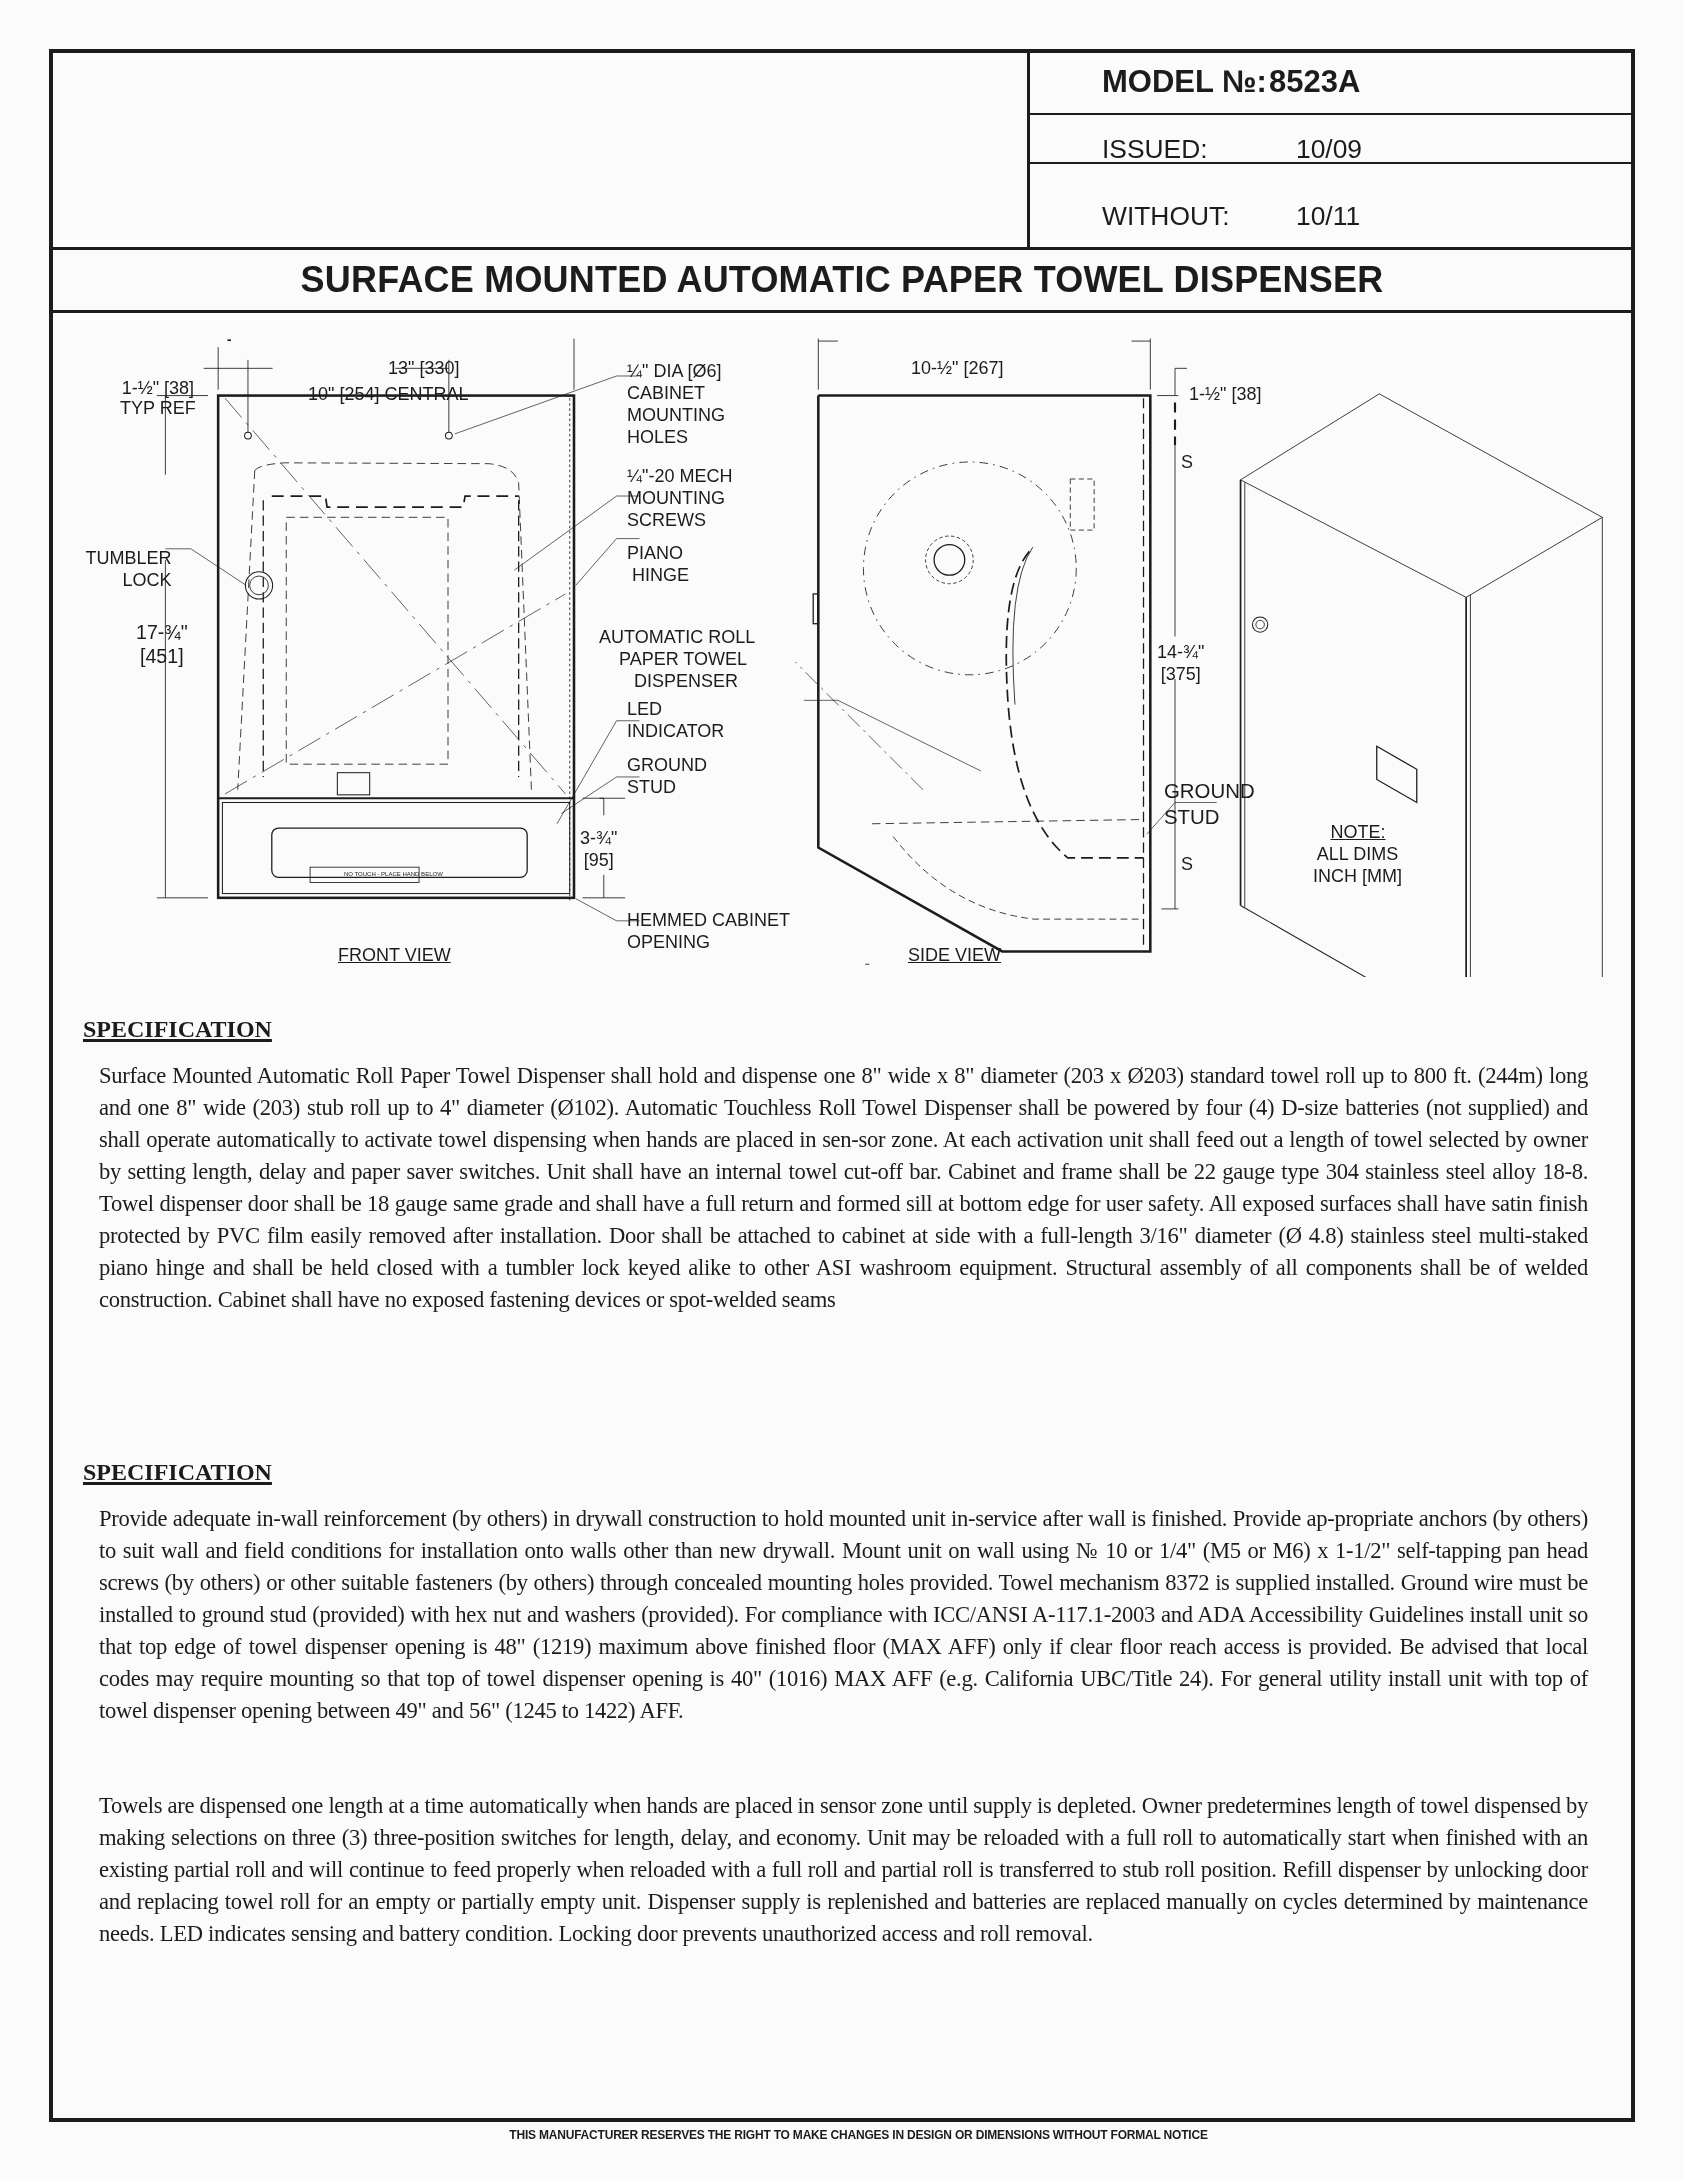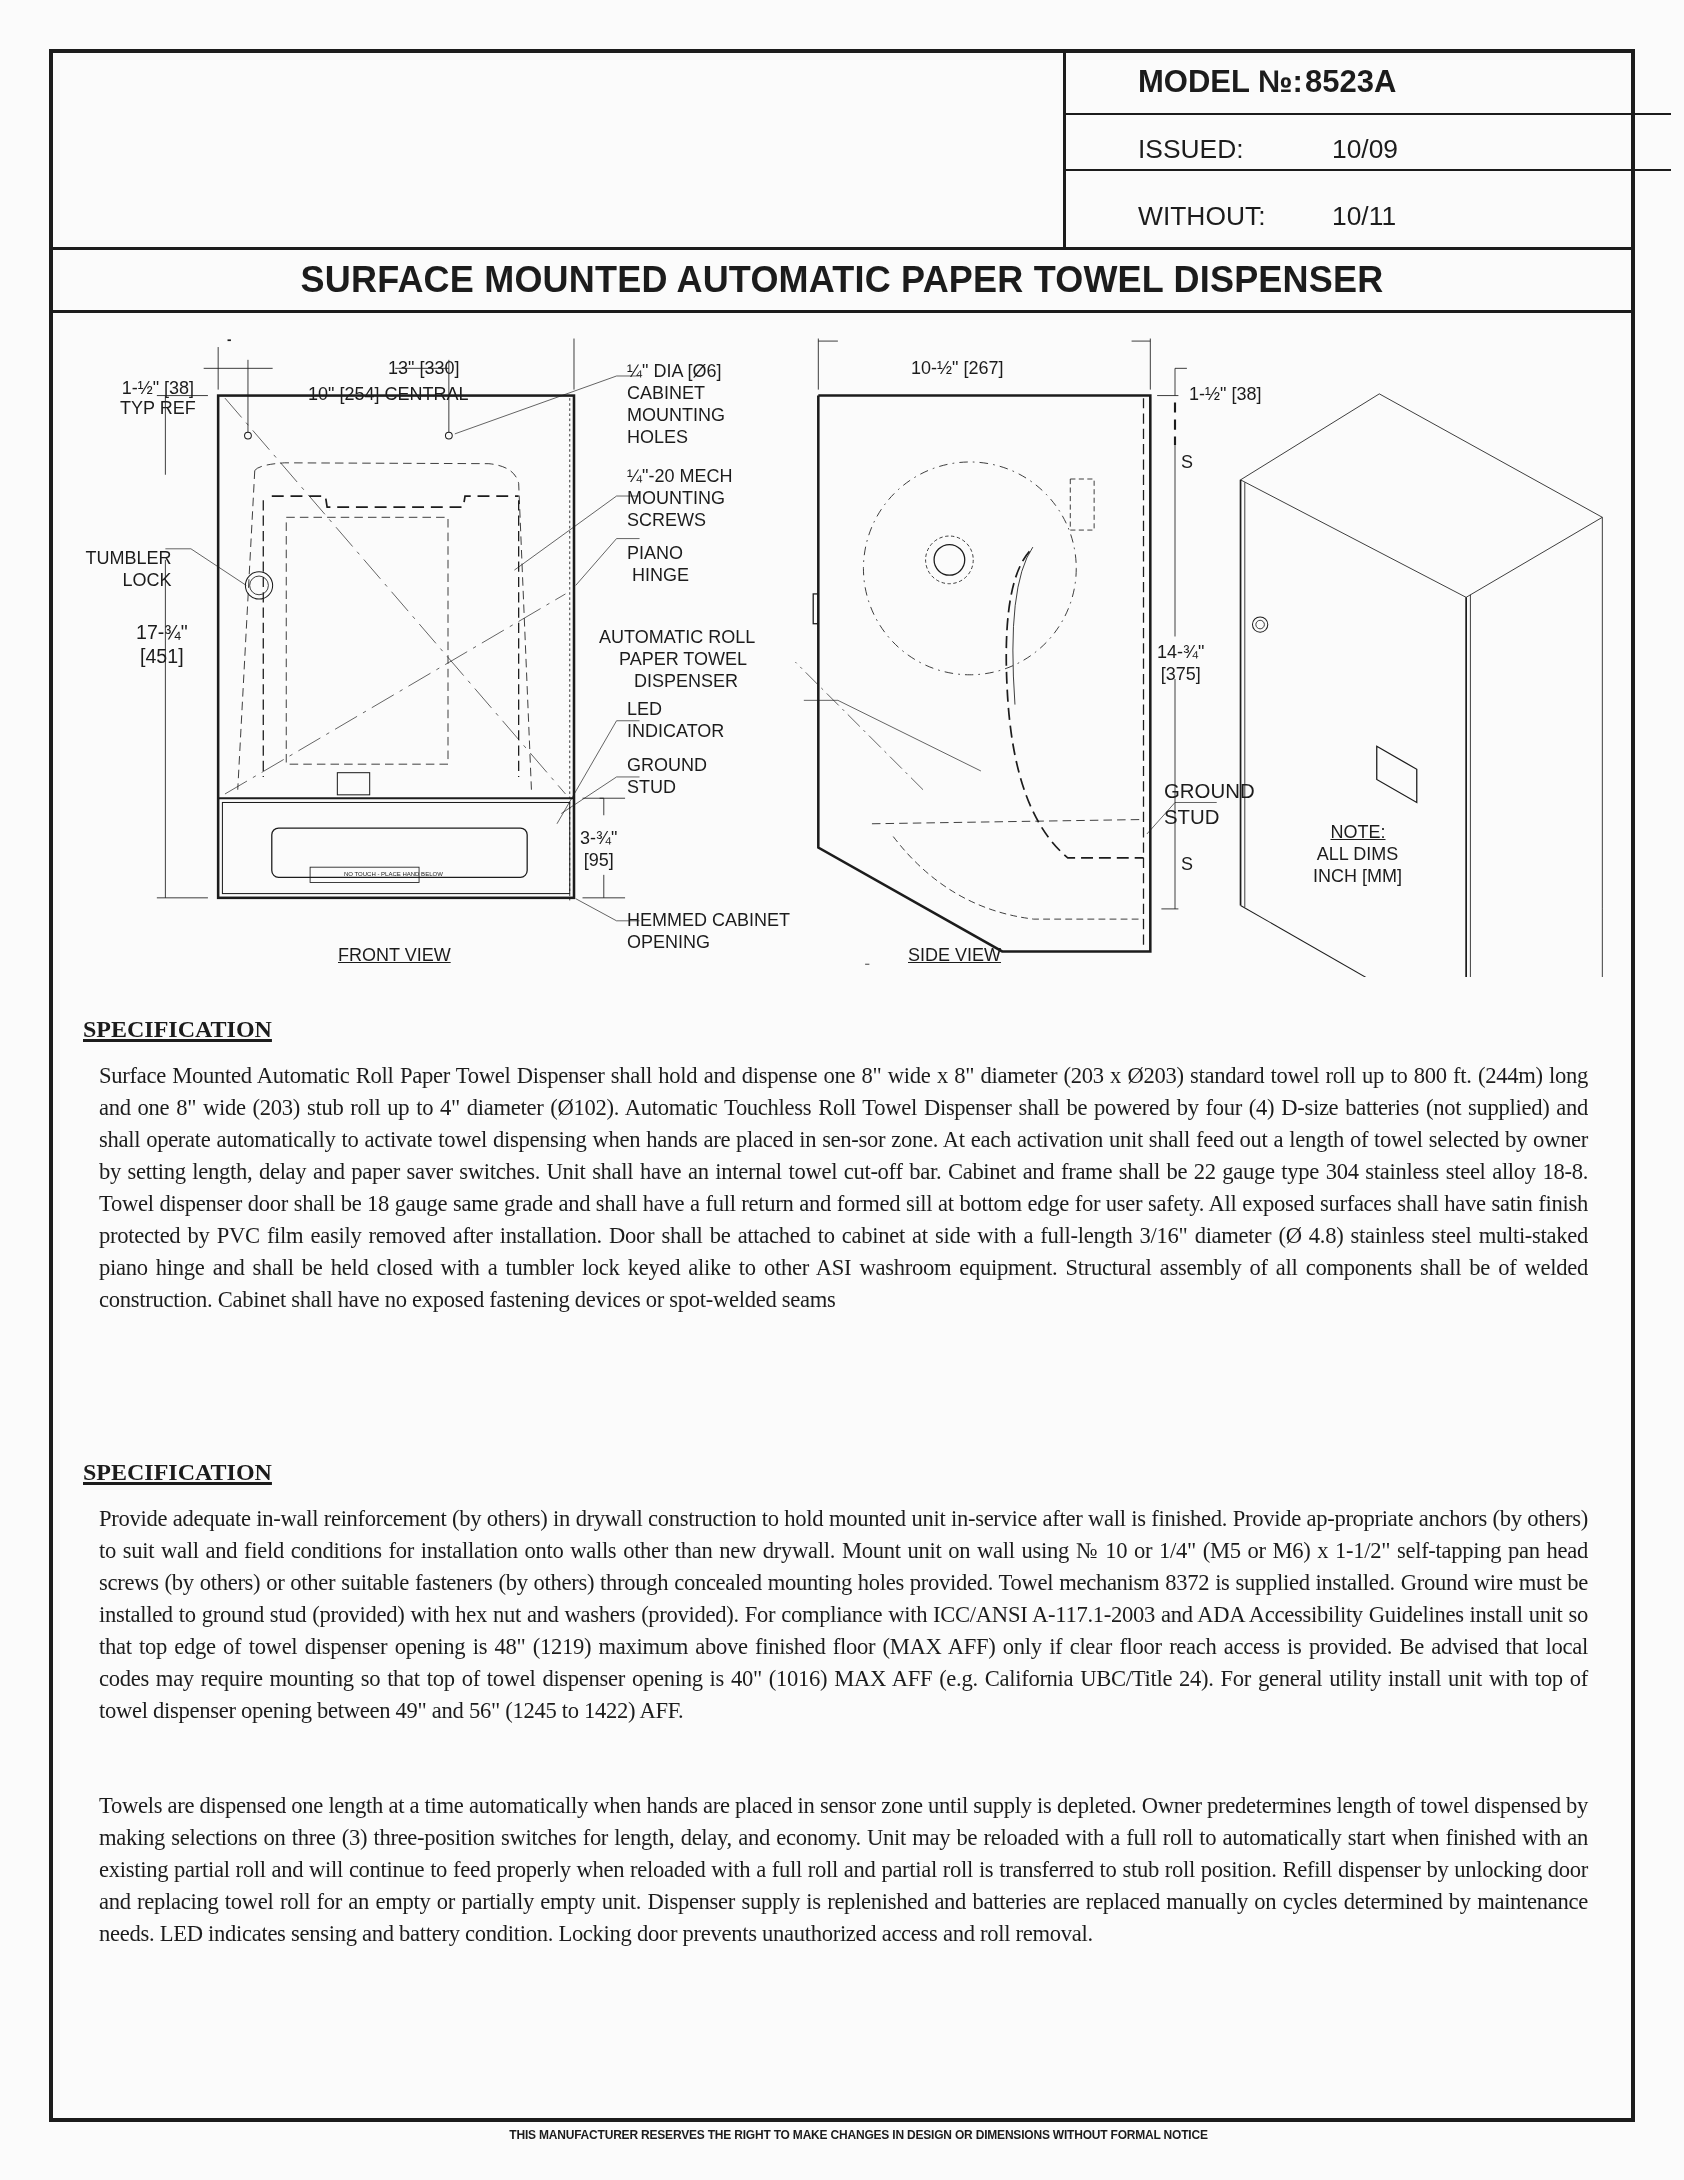--- a/index.html
+++ b/index.html
@@ -1,21 +1,21 @@
 <!DOCTYPE html>
 <html style="font-size:13.6px"><head>
 <meta charset="utf-8">
 <style>
   html,body{margin:0;padding:0;background:#fbfbfb;}
   body{width:1685px;height:2181px;position:relative;overflow:hidden;font-family:"Liberation Sans",sans-serif;color:#1c1c1c;}
   .frame{position:absolute;left:49px;top:49px;width:1586px;height:2073px;border:4.3px solid #1c1c1c;box-sizing:border-box;}
-  .hdr-box{position:absolute;left:1027px;top:49px;width:608px;height:198px;border-left:3.4px solid #1c1c1c;box-sizing:border-box;margin-left:36px;}
+  .hdr-box{position:absolute;left:1027px;top:49px;width:608px;height:198px;border-left:3.4px solid #1c1c1c;box-sizing:border-box;}
   .hdr-row{position:absolute;left:0;width:100%;box-sizing:border-box;}
   .hdr-row.r1{top:0;height:66px;border-bottom:2.6px solid #1c1c1c;}
-  .hdr-row.r2{top:66px;height:56px;border-bottom:2.6px solid #1c1c1c;}
+  .hdr-row.r2{top:66px;height:49px;border-bottom:2.6px solid #1c1c1c;}
   .hdr-row.r3{top:133px;height:65px;}
   .hdr-label{position:absolute;left:72px;font-size:26.4px;}
   .hdr-val{position:absolute;left:213px;font-size:26.4px;}
   .r1 .hdr-label,.r1 .hdr-val{font-weight:bold;font-size:31px;top:15.3px;}
   .r2 .hdr-label,.r2 .hdr-val,.r3 .hdr-label,.r3 .hdr-val{top:19px;}
   .title-bar{position:absolute;left:49px;top:247px;width:1586px;height:66px;border-top:3.4px solid #1c1c1c;border-bottom:3.4px solid #1c1c1c;box-sizing:border-box;display:flex;align-items:center;justify-content:center;}
   .title-bar span{font-weight:bold;font-size:36px;letter-spacing:0.2px;}
   .drawing{position:absolute;left:54px;top:313px;width:1578px;height:664px;}
   .lbl{position:absolute;font-size:18px;line-height:22px;white-space:pre;}
   .lbl.c{text-align:center;}

